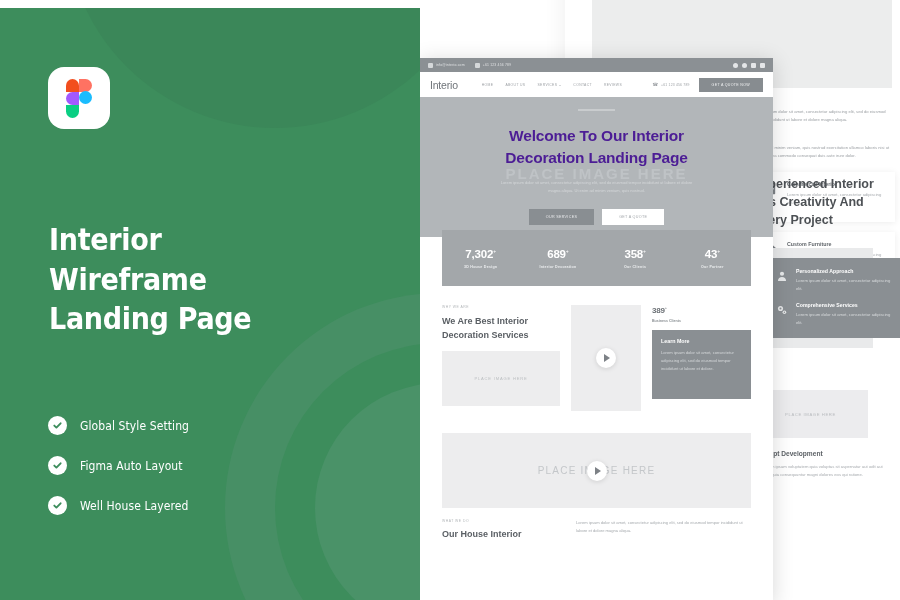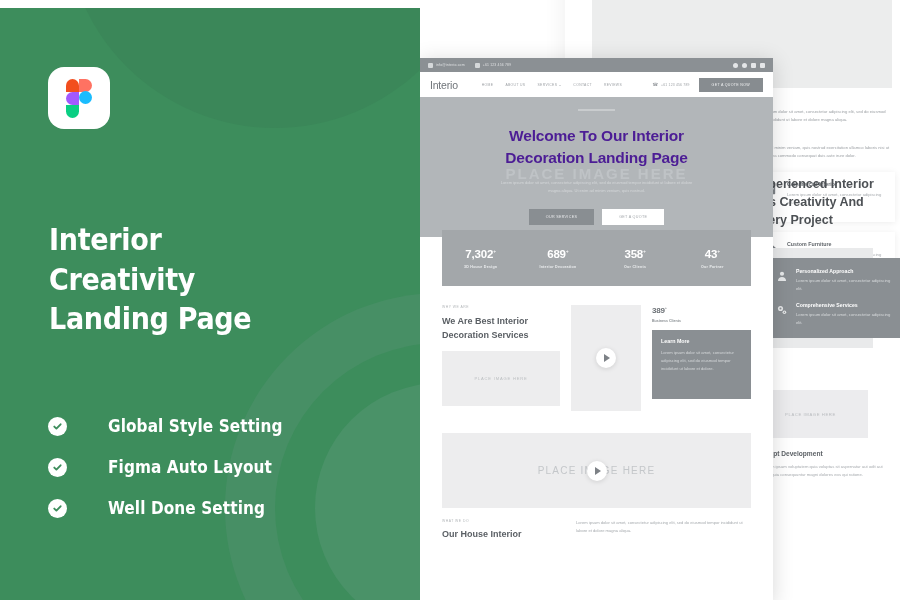--- a/index.html
+++ b/index.html
@@ -66,25 +66,24 @@
   .feature-item {
     display:flex; align-items:center; gap:13px; margin-bottom:21px;
   }
   .check-circle {
     width:19px; height:19px; border-radius:50%;
     background:#ffffff; flex:0 0 19px;
     display:flex; align-items:center; justify-content:center;
   }
   .check-circle svg { display:block; }
   .feature-label {
-    color:#ffffff; font-size:17px; font-weight:bold;
+    color:#ffffff; font-size:12px; font-weight:normal;
     letter-spacing:0.1px; white-space:nowrap;
     font-family:"DejaVu Sans Condensed","Liberation Sans", sans-serif;
     font-stretch:condensed;
-    margin-left:28px;
   }
 
   
   .mock-area {
     position:absolute; left:420px; top:0; width:480px; height:600px;
     background:#ffffff; overflow:hidden;
   }
 
   
   .page-back {
@@ -326,21 +325,21 @@
       <span class="fg fg-tl"></span>
       <span class="fg fg-tr"></span>
       <span class="fg fg-ml"></span>
       <span class="fg fg-mr"></span>
       <span class="fg fg-bl"></span>
     </div>
   </div>
 
   <div class="headline">
     <span class="hl-line">Interior</span>
-    <span class="hl-line">Creativity</span>
+    <span class="hl-line">Wireframe</span>
     <span class="hl-line">Landing Page</span>
   </div>
 
   <div class="feature-list">
     <div class="feature-item">
       <span class="check-circle">
         <svg width="11" height="11" viewBox="0 0 11 11">
             <path d="M2.3 5.6 L4.4 7.6 L8.6 3.3" stroke="#3d8d5c" stroke-width="1.9" fill="none" stroke-linecap="round" stroke-linejoin="round"></path>
           </svg>
       </span>
@@ -353,21 +352,21 @@
           </svg>
       </span>
       <span class="feature-label">Figma Auto Layout</span>
     </div>
     <div class="feature-item">
       <span class="check-circle">
         <svg width="11" height="11" viewBox="0 0 11 11">
             <path d="M2.3 5.6 L4.4 7.6 L8.6 3.3" stroke="#3d8d5c" stroke-width="1.9" fill="none" stroke-linecap="round" stroke-linejoin="round"></path>
           </svg>
       </span>
-      <span class="feature-label">Well Done Setting</span>
+      <span class="feature-label">Well House Layered</span>
     </div>
   </div>
 </div>
 
 <div class="mock-area">
 
   <div class="page-back">
     <div class="pb-imgbox"></div>
     <div class="pb-eyebrow"></div>
     <div class="pb-heading">Our House Interior</div>

